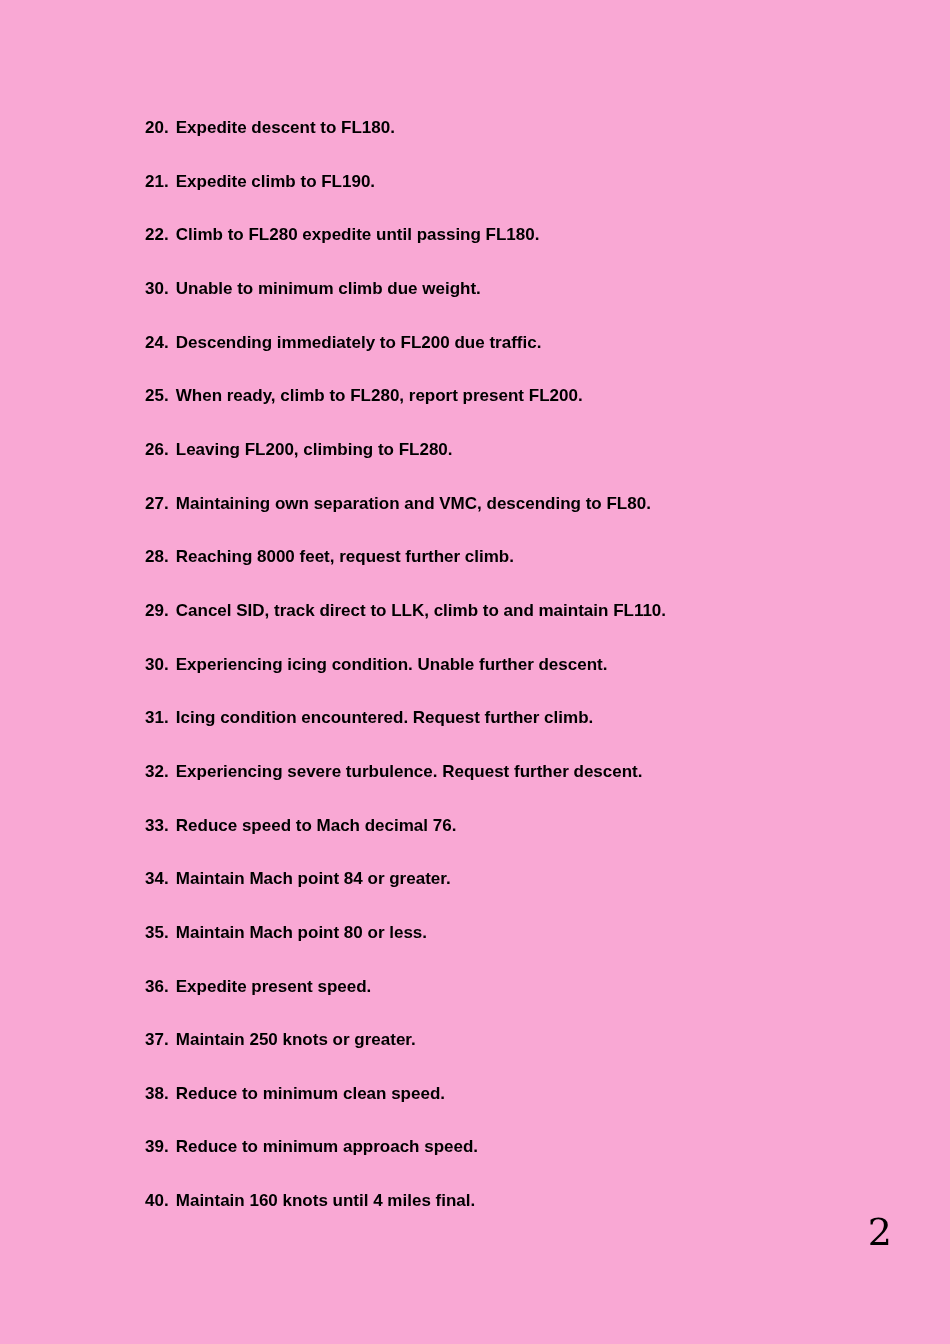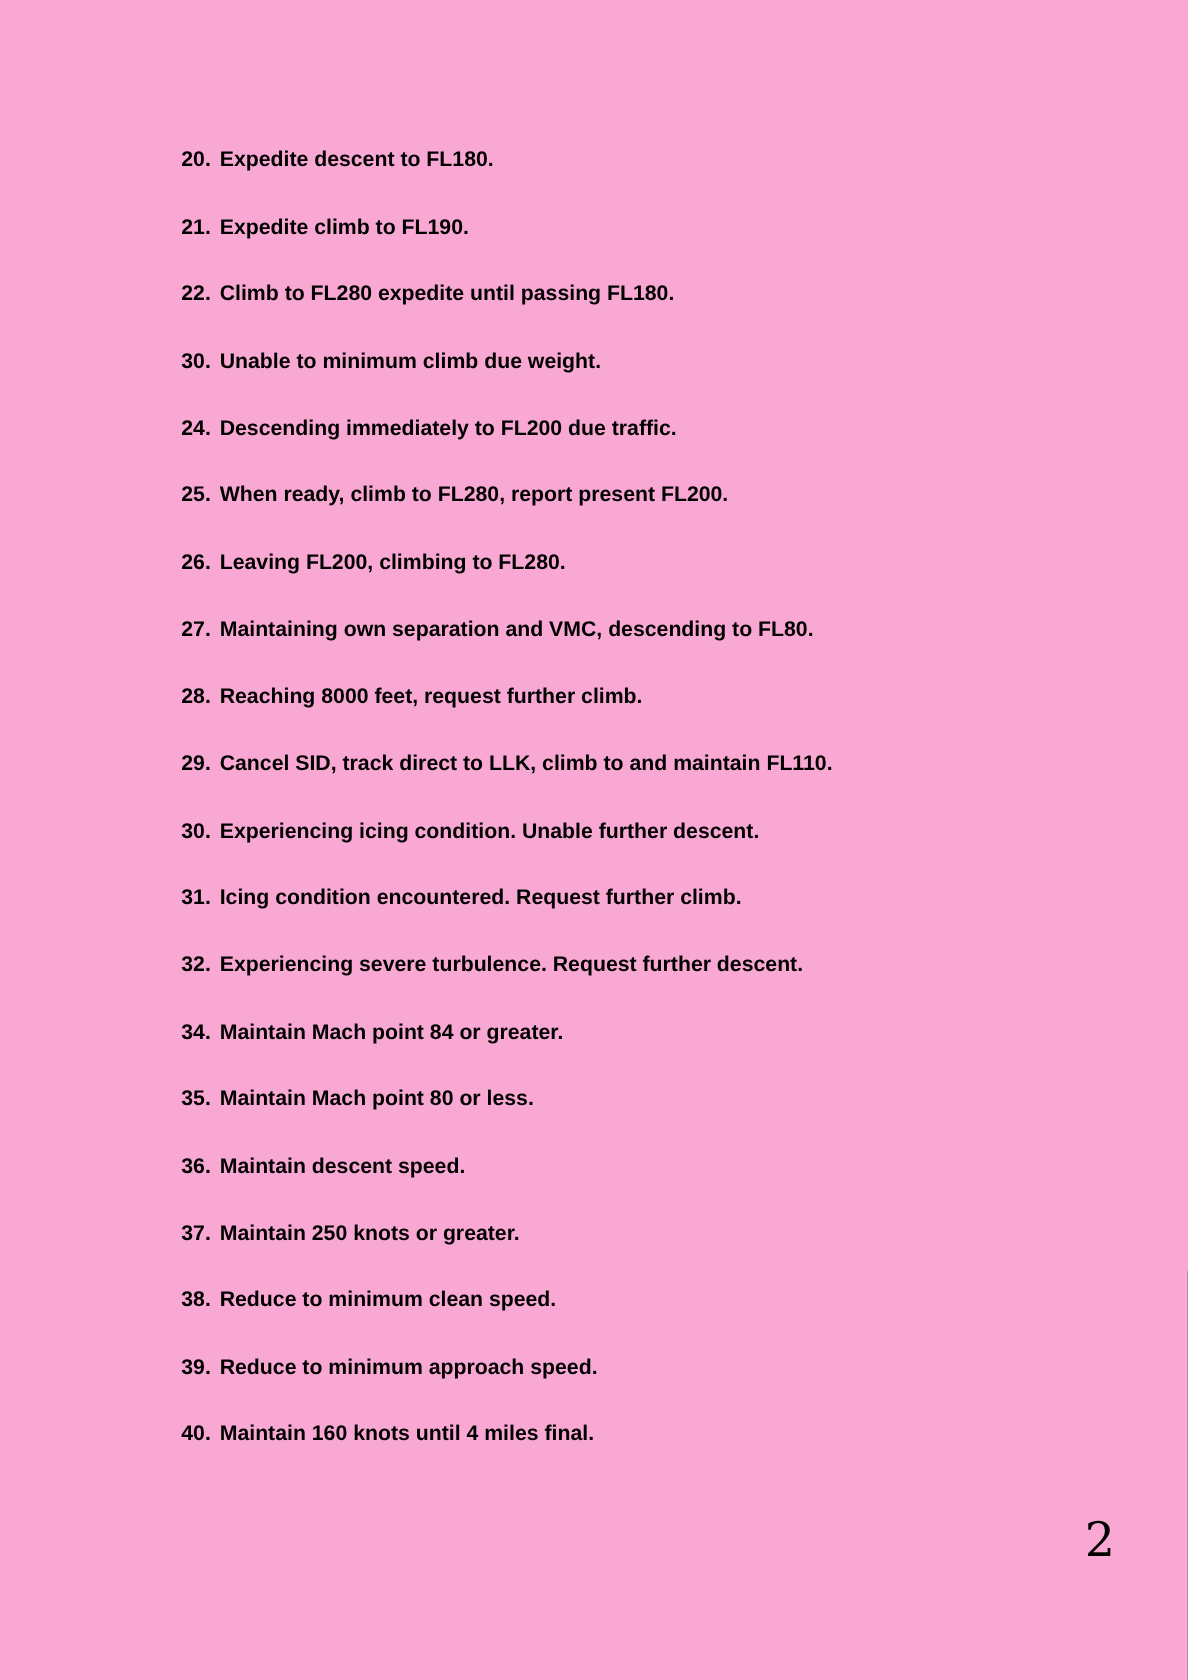--- a/index.html
+++ b/index.html
@@ -78,27 +78,30 @@
     <div class="line">
       <span class="num">30.</span><span>Experiencing icing condition. Unable further descent.</span>
     </div>
     <div class="line">
       <span class="num">31.</span><span>Icing condition encountered. Request further climb.</span>
     </div>
     <div class="line">
       <span class="num">32.</span><span>Experiencing severe turbulence. Request further descent.</span>
     </div>
     <div class="line">
+      <span class="num">33.</span><span>Reduce speed to Mach decimal 76.</span>
+    </div>
+    <div class="line">
       <span class="num">34.</span><span>Maintain Mach point 84 or greater.</span>
     </div>
     <div class="line">
       <span class="num">35.</span><span>Maintain Mach point 80 or less.</span>
     </div>
     <div class="line">
-      <span class="num">36.</span><span>Maintain descent speed.</span>
+      <span class="num">36.</span><span>Expedite present speed.</span>
     </div>
     <div class="line">
       <span class="num">37.</span><span>Maintain 250 knots or greater.</span>
     </div>
     <div class="line">
       <span class="num">38.</span><span>Reduce to minimum clean speed.</span>
     </div>
     <div class="line">
       <span class="num">39.</span><span>Reduce to minimum approach speed.</span>
     </div>

